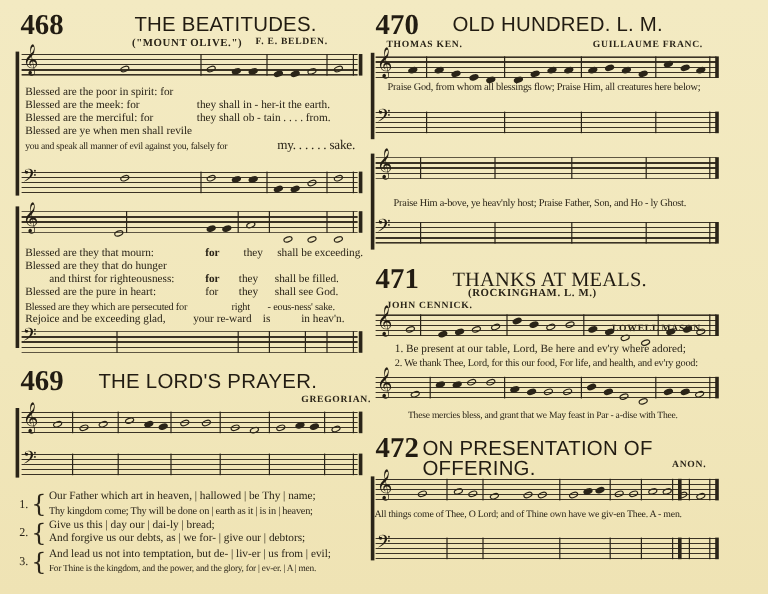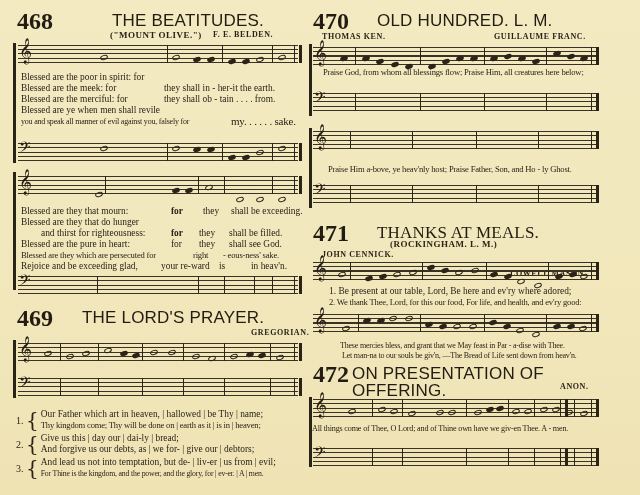--- a/index.html
+++ b/index.html
@@ -285,21 +285,20 @@
   <div class="note open" style="left:453px;top:324px;"></div>
   <div class="note open" style="left:469px;top:324px;"></div>
   <div class="note" style="left:489px;top:320px;"></div>
   <div class="note" style="left:503px;top:324px;"></div>
   <div class="note open" style="left:516px;top:328px;"></div>
   <div class="note open" style="left:532px;top:332px;"></div>
   <div class="note" style="left:553px;top:324px;"></div>
   <div class="note" style="left:567px;top:324px;"></div>
   <div class="note open" style="left:579px;top:326px;"></div>
   <div class="abs lyric cond" style="left:340px;top:340px;font-size:8px;">These mercies bless, and grant that we May feast in Par - a-dise with Thee.</div>
-  <div class="abs lyric cond" style="left:342px;top:350px;font-size:8px;">Let man-na to our souls be giv'n, —The Bread of Life sent down from heav'n.</div>
 
   <div class="abs hnum" style="left:313px;top:362px;">472</div>
   <div class="abs htitle" style="left:352px;top:365px;">ON PRESENTATION OF OFFERING.</div>
   <div class="abs credit" style="left:560px;top:383px;">Anon.</div>
 
   <div class="brace" style="left:309px;top:397px;height:70px;"></div>
   <div class="staff" style="left:313px;top:399px;width:284px;"></div>
   <div class="clef" style="left:314px;top:394px;">𝄞</div>
   <div class="bar" style="left:372px;top:399px;height:18px;"></div>
   <div class="bar" style="left:402px;top:399px;height:18px;"></div>

